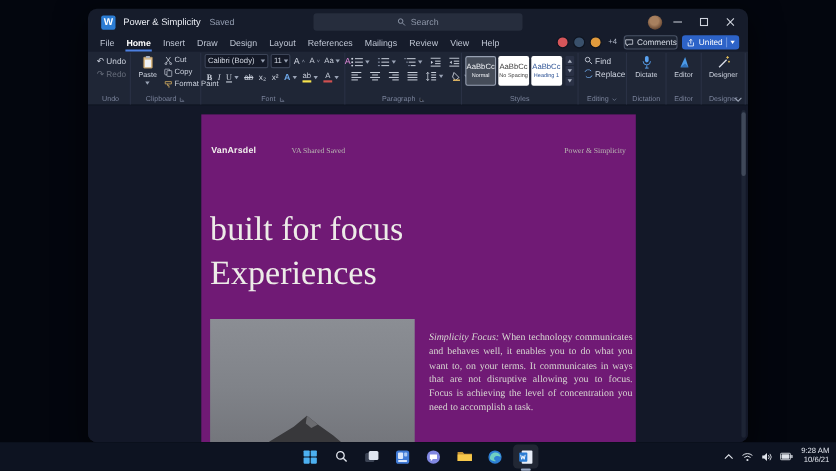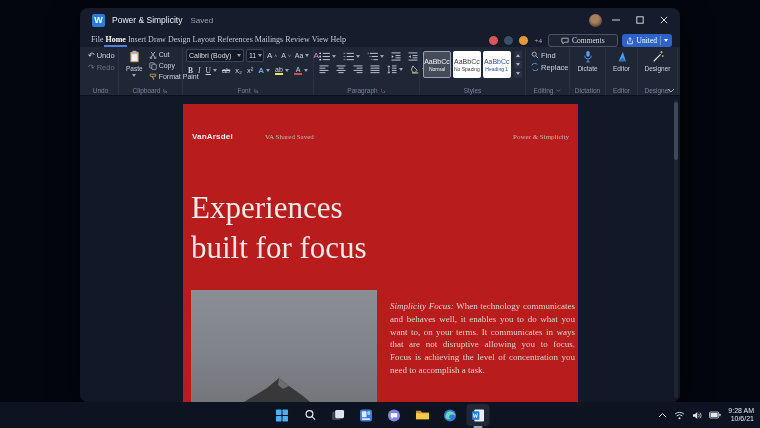--- a/index.html
+++ b/index.html
@@ -20,27 +20,27 @@
   .saved { font-size:8px; color:#96a0b4; margin-left:8px; }
   .searchpill { position:absolute; left:205px; top:4px; width:190px; height:16px; background:#262d3d;
     border-radius:3px; display:flex; align-items:center; justify-content:center; gap:4px;
     font-size:8px; color:#8e97a9; }
   .tb-right { margin-left:auto; display:flex; align-items:center; gap:4px; }
   .avatar-me { width:13px; height:13px; border-radius:50%;
     background:radial-gradient(circle at 45% 38%, #a8805f 0 35%, #6d4c36 70%, #3a2a1e 100%); }
   .winbtn { width:20px; height:18px; display:flex; align-items:center; justify-content:center; border-radius:3px; }
 
   
-  .menubar { height:15px; display:flex; align-items:flex-end; padding:0 8px 0 10px; flex:0 0 auto;font-family:Liberation Serif, serif; }
+  .menubar { height:15px; display:flex; align-items:flex-start; padding:0 8px 0 10px; gap:9px; flex:0 0 auto; }
   .tab { font-size:8px; color:#bfc6d4; height:15px; display:flex; align-items:center; padding:0 1px; }
   .tab.active { color:#ffffff; font-weight:bold; box-shadow:inset 0 -2px 0 #4c7fe0; }
   .mb-right { margin-left:auto; display:flex; align-items:center; gap:4px; }
   .collab { width:11px; height:11px; border-radius:50%; border:1px solid #0e1420; }
   .plus4 { font-size:7px; color:#aeb6c6; margin:0 2px; }
-  .btn-comments { height:13px; display:flex; align-items:center; gap:3px; padding:0 12px;
+  .btn-comments { height:13px; display:flex; align-items:center; gap:3px; padding:0 0;
     border:1px solid #4a5366; border-radius:3px; background:#1d2433; font-size:7.5px; color:#d7dce6; }
   .btn-share { height:13px; display:flex; align-items:center; gap:3px; padding:0 4px;
     border-radius:3px; background:#2d63c8; font-size:7.5px; color:#fff; }
   .share-div { width:1px; height:9px; background:#6b93de; }
 
   
   .ribbon { height:49px; background:#1f2636; border-bottom:1px solid #0b0f1a; display:flex;
     padding:1px 2px 0 3px; flex:0 0 auto; }
   .rg { display:flex; flex-direction:column; border-right:1px solid #2a3145; padding:1px 3px 0; }
   .rg:last-child { border-right:none; }
@@ -67,21 +67,21 @@
   .sc-dark { background:#454c59; border:1px solid #97a0b2; color:#f1f3f7; }
   .sc-light { background:#ffffff; color:#3c3c3c; }
   .gallery-strip { width:9px; display:flex; flex-direction:column; gap:1px; margin-left:1px; }
   .gs-btn { flex:1; background:#2a3145; border-radius:1px; display:flex; align-items:center; justify-content:center; }
   .tri-up { width:0;height:0;border-left:2.5px solid transparent;border-right:2.5px solid transparent;border-bottom:3px solid #aab2c2; }
   .tri-dn { width:0;height:0;border-left:2.5px solid transparent;border-right:2.5px solid transparent;border-top:3px solid #aab2c2; }
   .ribbon-collapse { position:absolute; right:4px; top:84px; color:#9aa3b5; }
 
   
   .docarea { flex:1; background:#10152285; background:#131828; position:relative; overflow:hidden; }
-  .page { position:absolute; left:103px; top:8px; width:395px; bottom:0; background:#b91c1c;padding-left:38px; }
+  .page { position:absolute; left:103px; top:8px; width:395px; bottom:0; background:#701a75;padding-left:38px; }
   .pg-header { position:absolute; top:28px; left:9px; right:9px; display:flex; align-items:baseline; }
   .logo { font-size:8px; font-weight:bold; color:#f2f1ee; letter-spacing:.2px; }
   .hdr-center { font-family:"Liberation Serif", serif; font-size:7px; color:#b9b8b3; margin-left:32px; }
   .hdr-right { font-family:"Liberation Serif", serif; font-size:7px; color:#b9b8b3; margin-left:auto; }
   .headline { position:absolute; left:8px; top:84px; font-family:"Liberation Serif", serif;
     font-size:31px; line-height:40px; color:#edece8; font-weight:400; }
   .photo { position:absolute; left:8px; top:186px; width:186px; bottom:0;
     background:linear-gradient(to bottom, #8b8e94 0%, #808389 55%, #74767c 100%); overflow:hidden; }
   .mountain { position:absolute; left:30px; bottom:-14px; width:126px; height:40px; }
   .bodytext { position:absolute; left:207px; top:196px; width:185px;
@@ -108,20 +108,27 @@
 </style>
 </head>
 <body>
 
 <div class="window">
 
   <div class="titlebar">
     <div class="appicon">W</div>
     <div class="doc-title">Power &amp; Simplicity</div>
     <div class="saved">Saved</div>
+    <div class="searchpill">
+      <svg width="8" height="8" viewBox="0 0 10 10">
+        <circle cx="4" cy="4" r="2.6" fill="none" stroke="#8e97a9" stroke-width="1.1"></circle>
+        <path d="M6.2 6.2L9 9" stroke="#8e97a9" stroke-width="1.1"></path>
+      </svg>
+      <span>Search</span>
+    </div>
     <div class="tb-right">
       <div class="avatar-me"></div>
       <div class="winbtn">
         <svg width="8" height="8" viewBox="0 0 8 8">
             <path d="M0 4h8" stroke="#cfd4de" stroke-width="1"></path>
           </svg>
       </div>
       <div class="winbtn">
         <svg width="8" height="8" viewBox="0 0 8 8">
             <rect x="0.8" y="0.8" width="6.4" height="6.4" fill="none" stroke="#cfd4de" stroke-width="1"></rect>
@@ -514,22 +521,22 @@
   </div>
 
   <div class="docarea">
     <div class="page">
       <div class="pg-header">
         <span class="logo">VanArsdel</span>
         <span class="hdr-center">VA Shared Saved</span>
         <span class="hdr-right">Power &amp; Simplicity</span>
       </div>
       <div class="headline">
+        <div>built for focus</div>
         <div>Experiences</div>
-        <div>built for focus</div>
       </div>
       <div class="photo">
         <svg class="mountain" viewBox="0 0 126 40">
           <path d="M0 40L46 12 58 2l10 8 14 10 24 20z" fill="#38383b"></path>
           <path d="M58 2l10 8-6 3-5-4z" fill="#6b6c70"></path>
         </svg>
       </div>
       <div class="bodytext"><span class="lead">Simplicity Focus:</span><span> When technology communicates and behaves well, it enables you to do what you want to, on your terms. It communicates in ways that are not disruptive allowing you to focus. Focus is achieving the level of concentration you need to accomplish a task.</span></div>
     </div>
     <div class="vscroll">

